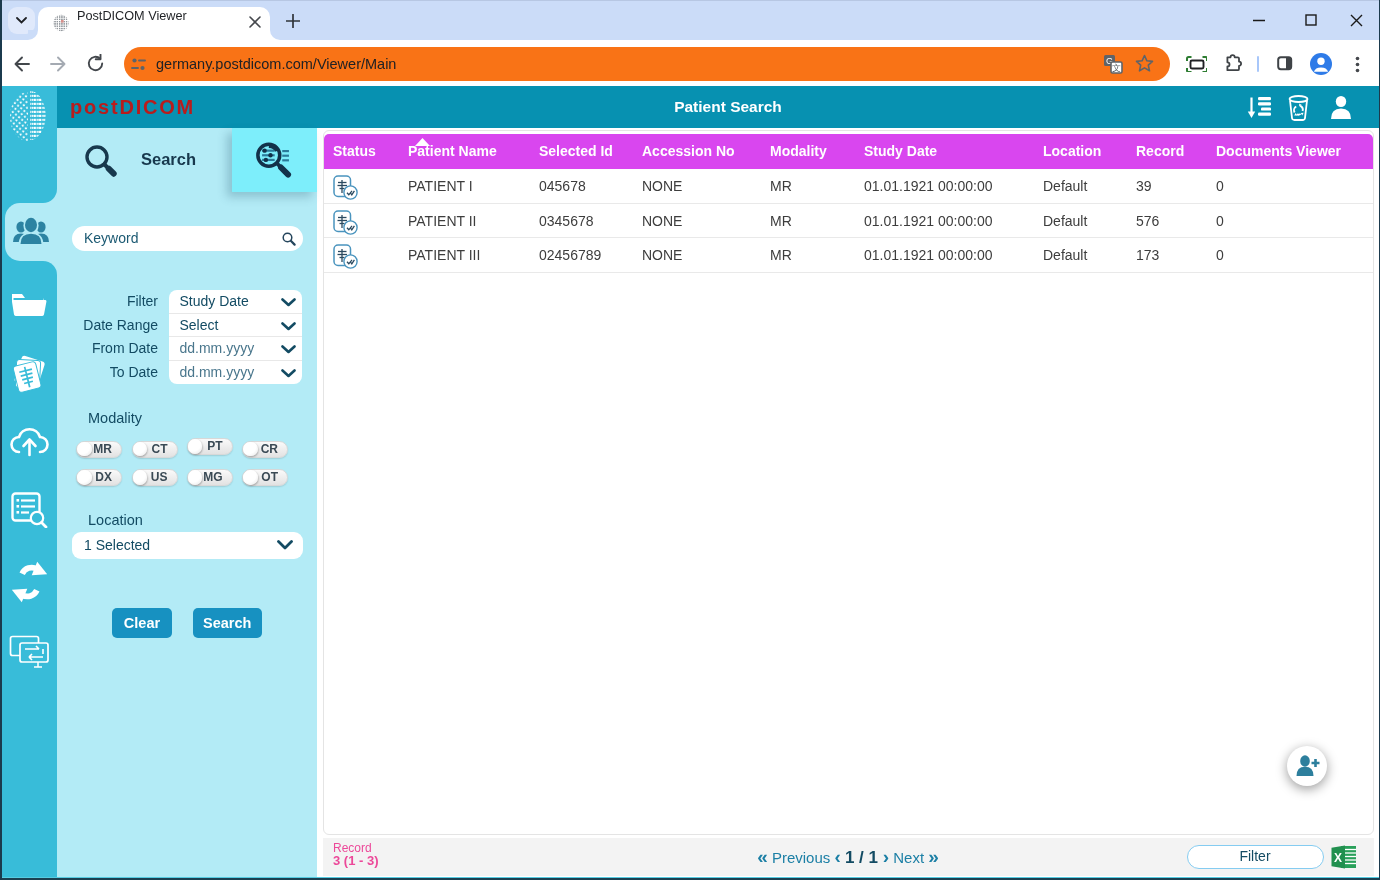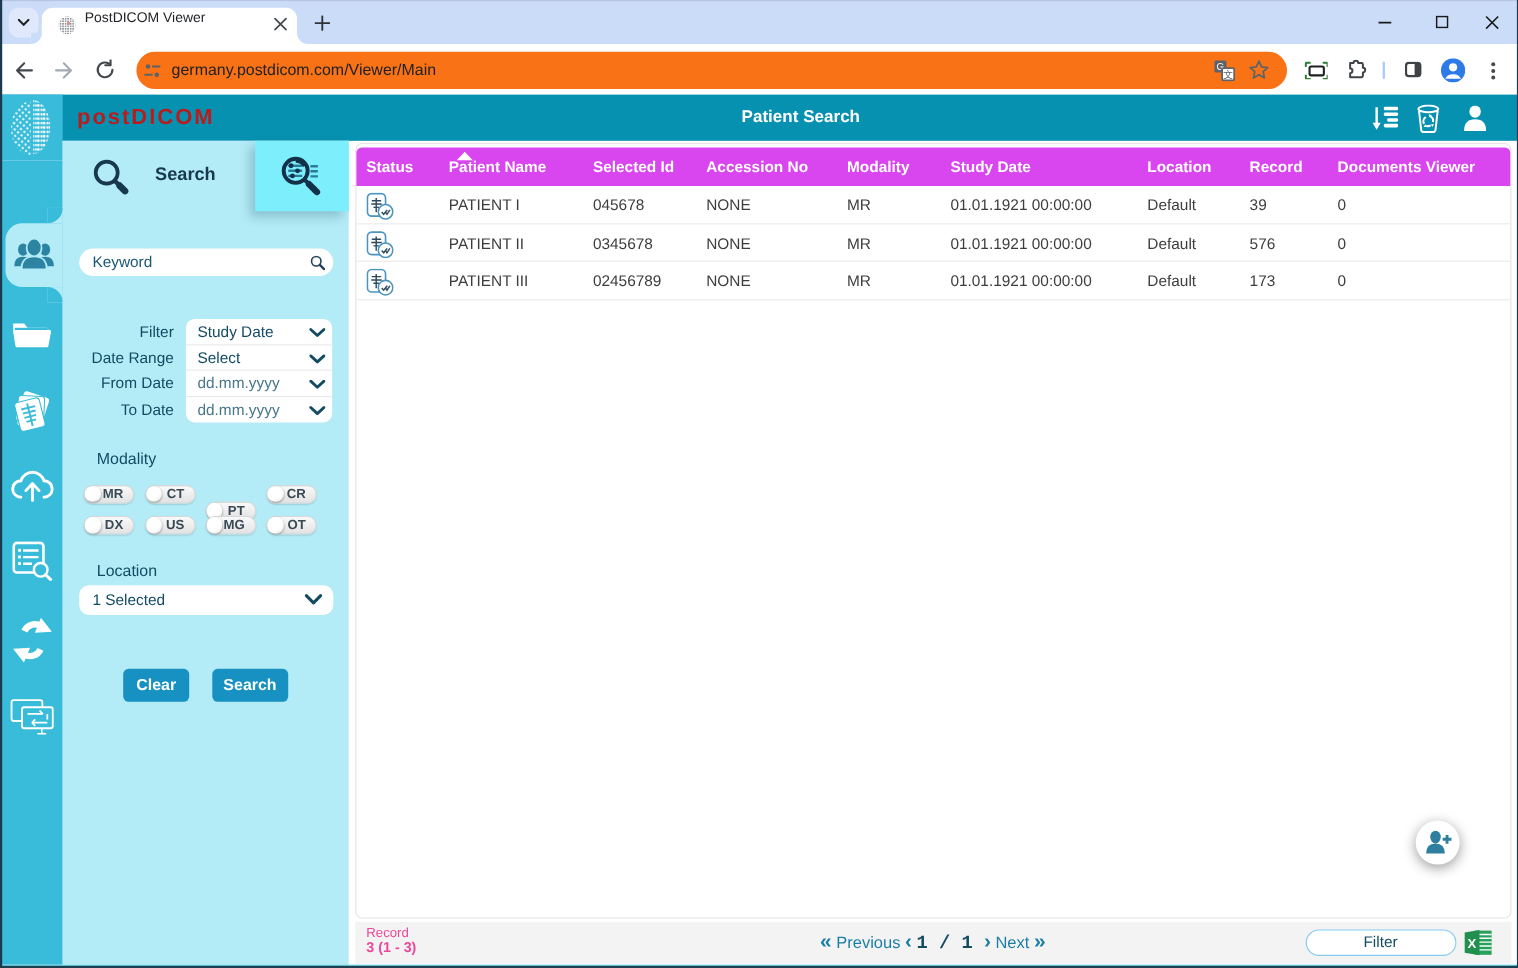--- a/index.html
+++ b/index.html
@@ -337,21 +337,21 @@
   </svg>
 <div class="plabel" style="top:410px">Modality</div>
 <div class="tgl" style="left:76px;top:440.5px">
     <div class="knob"></div>
     <b>MR</b>
   </div>
 <div class="tgl" style="left:131.5px;top:440.5px">
     <div class="knob"></div>
     <b>CT</b>
   </div>
-<div class="tgl" style="left:186.5px;top:456px">
+<div class="tgl" style="left:186.5px;top:438px">
     <div class="knob"></div>
     <b>PT</b>
   </div>
 <div class="tgl" style="left:242px;top:440.5px">
     <div class="knob"></div>
     <b>CR</b>
   </div>
 <div class="tgl" style="left:76px;top:469px">
     <div class="knob"></div>
     <b>DX</b>
@@ -464,21 +464,21 @@
   </svg>
 
 <div class="abs" id="fab"></div>
 <svg class="abs" style="left:1295px;top:755px" width="25" height="22">
     <ellipse cx="10" cy="6" rx="4.8" ry="5.8" fill="#2d7f9d"></ellipse>
     <path d="M1.5,21 Q1.5,11.8 10,11.8 Q18.5,11.8 18.5,21 Z" fill="#2d7f9d"></path>
     <path d="M20.5,4 V12 M16.5,8 H24.5" stroke="#2d7f9d" stroke-width="2.6"></path>
   </svg>
 <div class="abs" id="footer"></div>
 <div class="abs" style="left:333px;top:843px;font-size:12px;color:#ec4899;line-height:11px;">Record<br><b style="font-size:13px;line-height:13px;">3 (1 - 3)</b></div>
-<div class="abs" id="pag"><b style="font-size:19px;">«</b> Previous <b style="font-size:19px;">‹</b> <b style="font-size:17px;color:#134b63;font-family:Liberation Mono, monospace;"> 1 / 1 </b> <b style="font-size:19px;">›</b> Next <b style="font-size:19px;">»</b></div>
+<div class="abs" id="pag"><b style="font-size:19px;">«</b> Previous <b style="font-size:19px;">‹</b> <b style="font-size:17px;color:#134b63;"> 1 / 1 </b> <b style="font-size:19px;">›</b> Next <b style="font-size:19px;">»</b></div>
 <div class="abs" id="filterbtn">Filter</div>
 <svg class="abs" style="left:1331px;top:845px" width="26" height="24">
 <rect x="10" y="1" width="15" height="22" fill="#29a05a"></rect>
 <g stroke="#fff" stroke-width="1.3">
       <path d="M10,4.5 H25"></path>
       <path d="M10,8 H25"></path>
       <path d="M10,11.5 H25"></path>
       <path d="M10,15 H25"></path>
       <path d="M10,18.5 H25"></path>
     </g>

